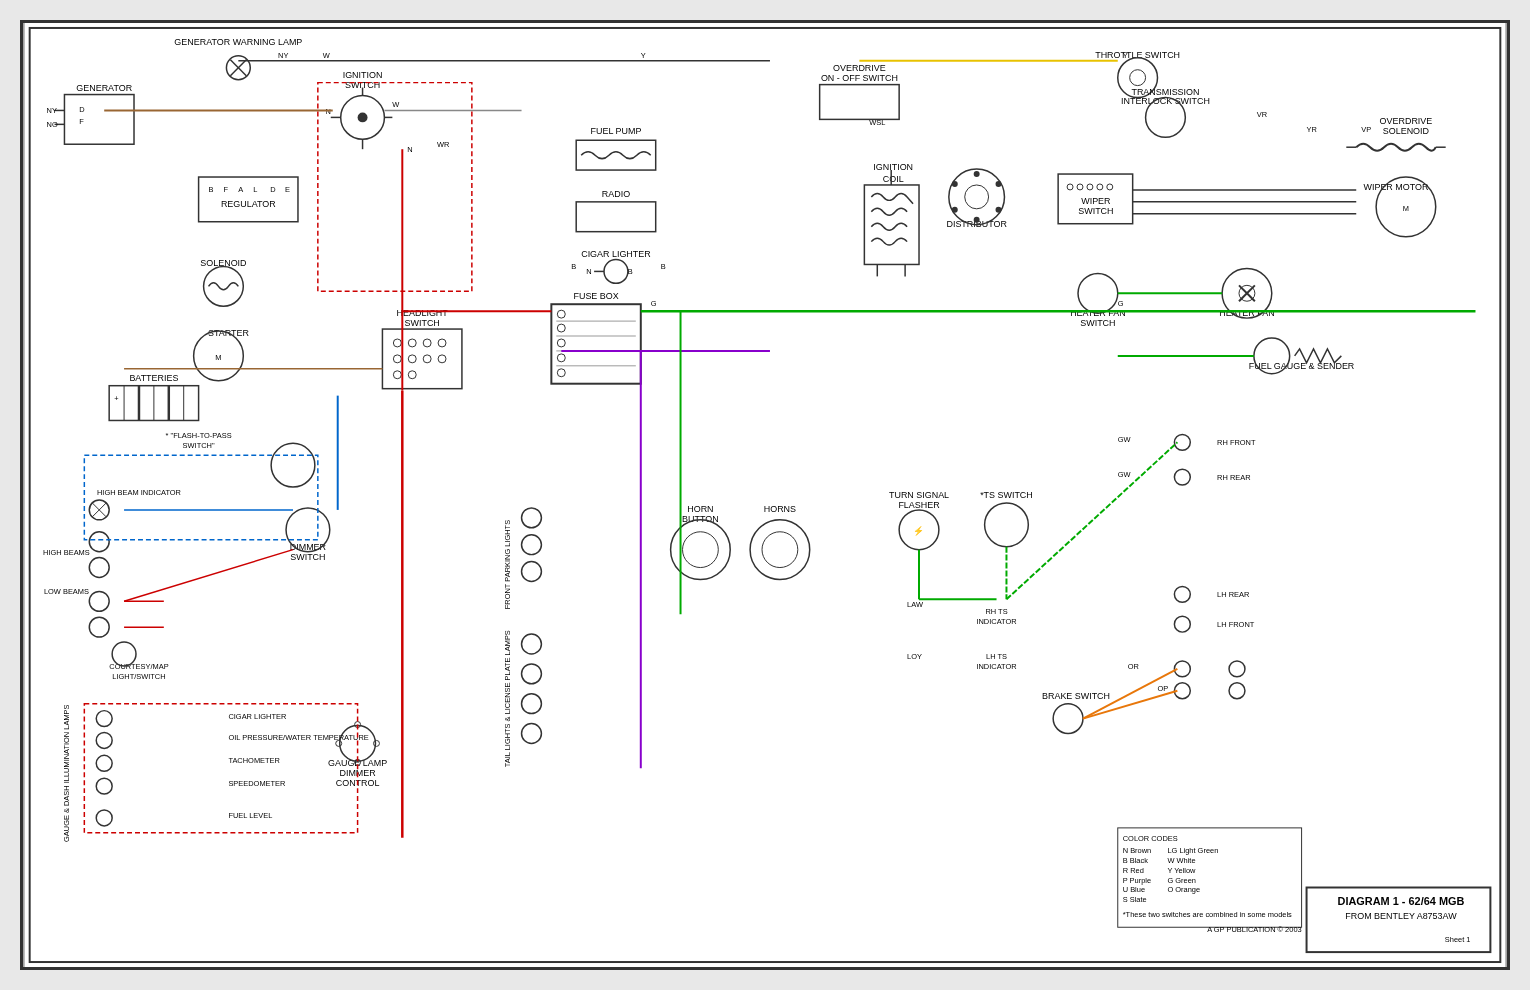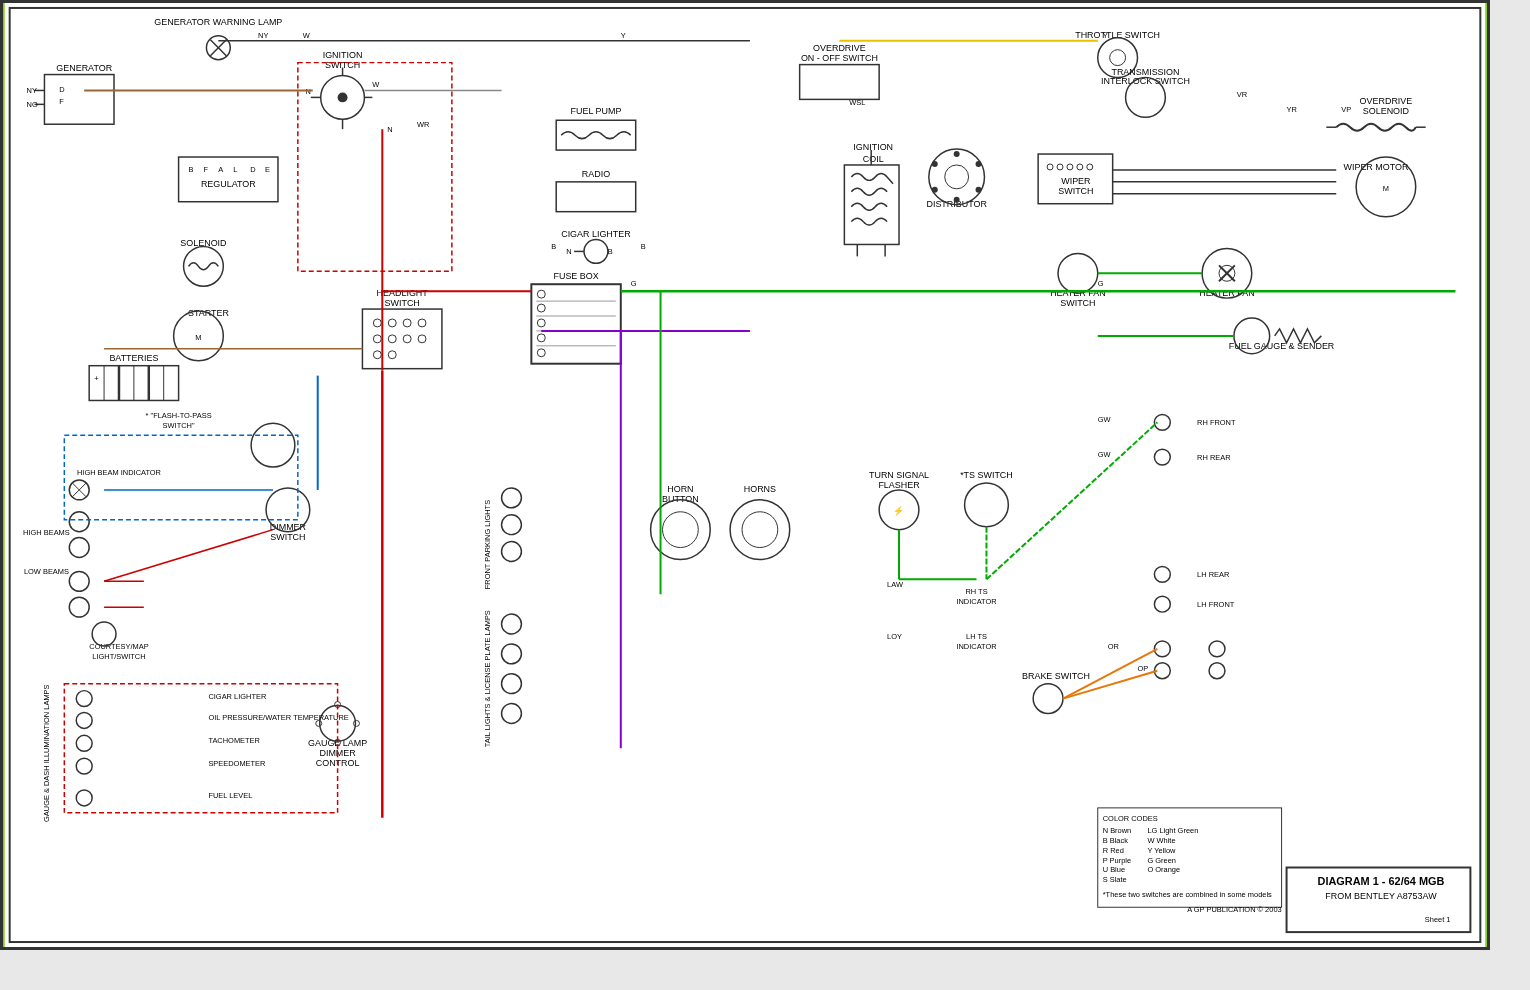--- a/index.html
+++ b/index.html
@@ -6,21 +6,22 @@
     body {
       width: 1530px;
       height: 990px;
       background: #e8e8e8;
       font-family: Arial, sans-serif;
       overflow: hidden;
     }
     #diagram-container {
       width: 1490px;
       height: 950px;
-      background: #84cc16;
+      margin: 20px;
+      background: #a3a3a3;
       border: 3px solid #333;
       position: relative;
       overflow: hidden;
     }
     #diagram-svg {
       width: 100%;
       height: 100%;
     }
     .label-text {
       font-family: Arial, Helvetica, sans-serif;

